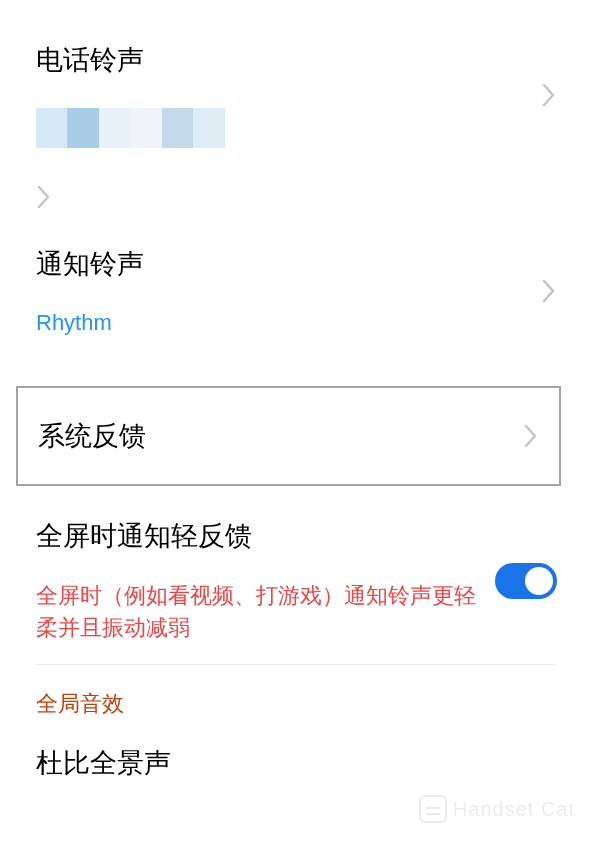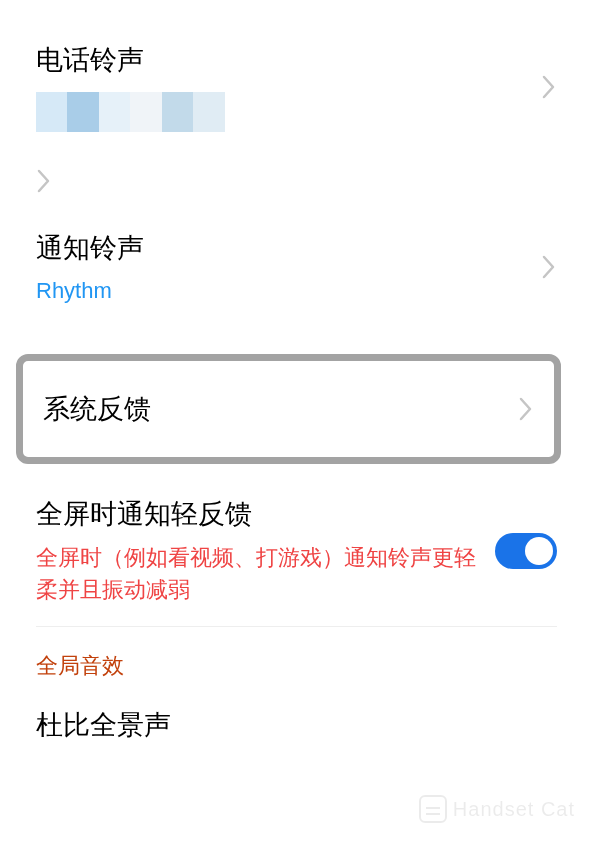--- a/index.html
+++ b/index.html
@@ -18,21 +18,21 @@
       padding: 22px 36px 22px 36px;
       display: flex;
       align-items: center;
       justify-content: space-between;
       position: relative;
     }
     .item-left {
       flex: 1;
       display: flex;
       flex-direction: column;
-      gap: 6px;
+      gap: 22px;
     }
     .item-title {
       font-size: 27px;
       color: #000000;
       font-weight: 400;
     }
     .item-subtitle {
       font-size: 22px;
       color: #2196F3;
       margin-top: 6px;
@@ -54,22 +54,22 @@
       margin-top: 8px;
       width: 220px;
       height: 40px;
       display: flex;
     }
     .pixelated span {
       flex: 1;
     }
     .highlight-box {
       margin: 28px 32px 12px 16px;
-      border: 7px solid #a3a3a3;
-      border-radius: 12px;
+      border: 2px solid #a3a3a3;
+      border-radius: 0;
     }
     .highlight-box .item {
       padding: 30px 20px 30px 20px;
     }
     .section-header {
       padding: 24px 36px 12px 36px;
       font-size: 22px;
       color: #c2410c;
     }
     .divider {

